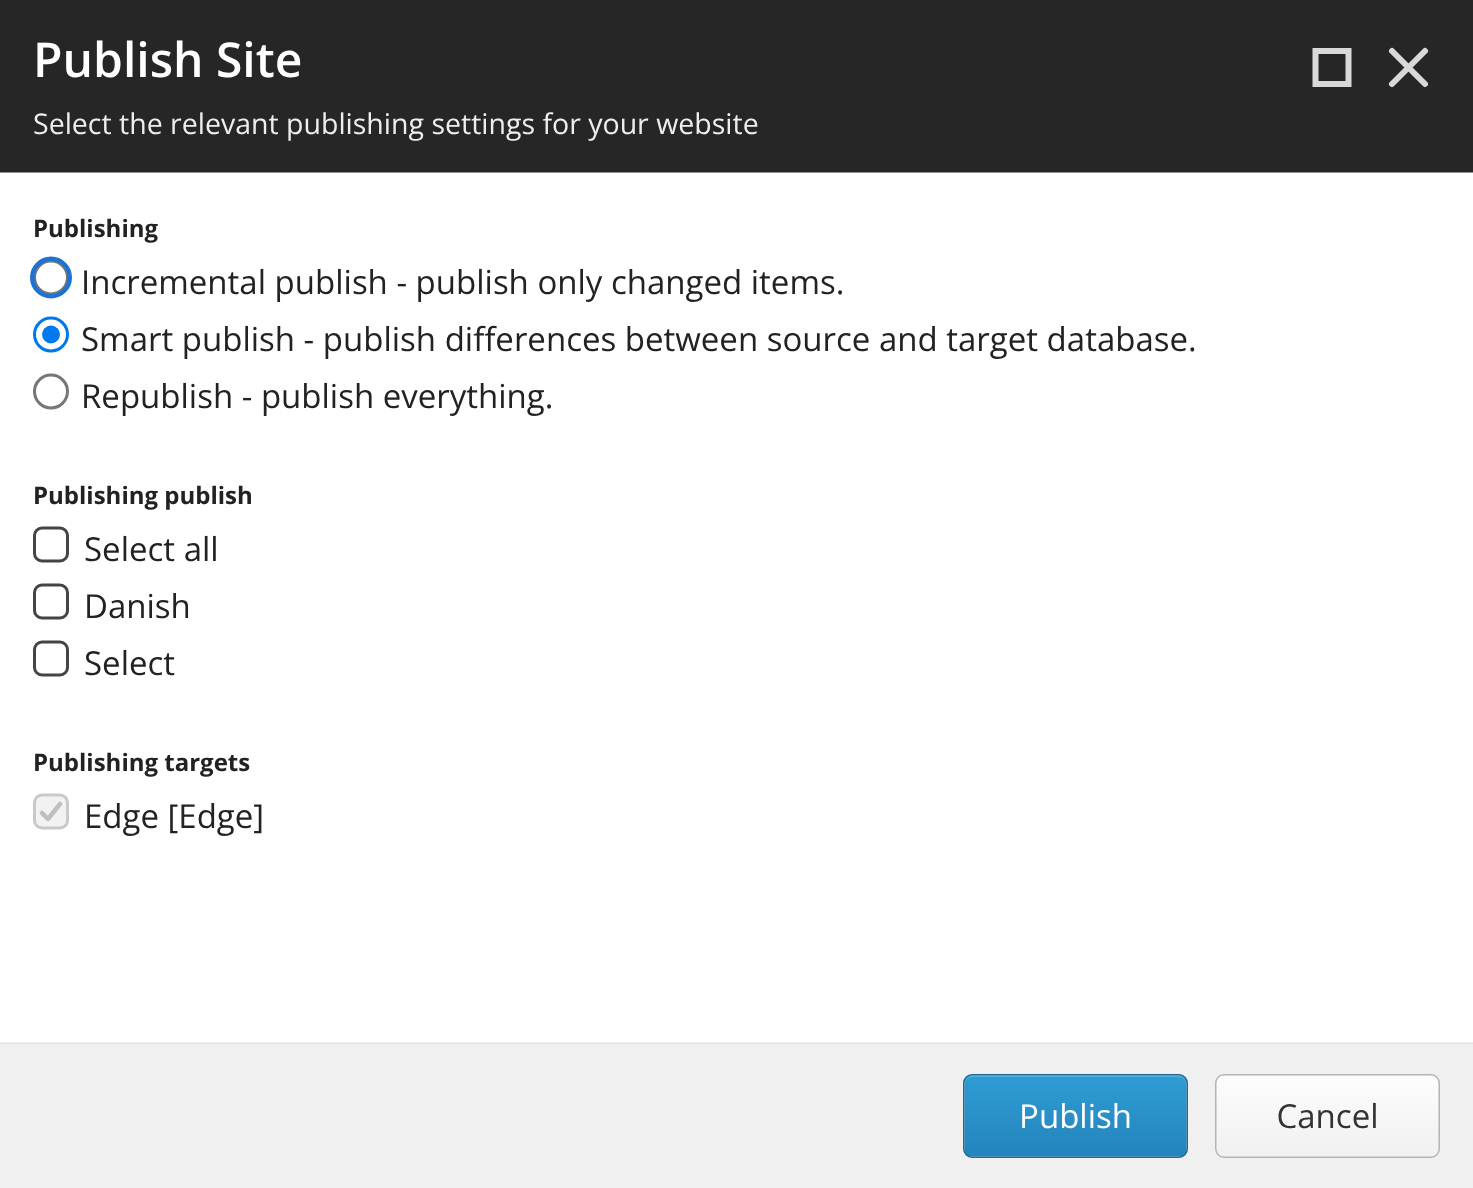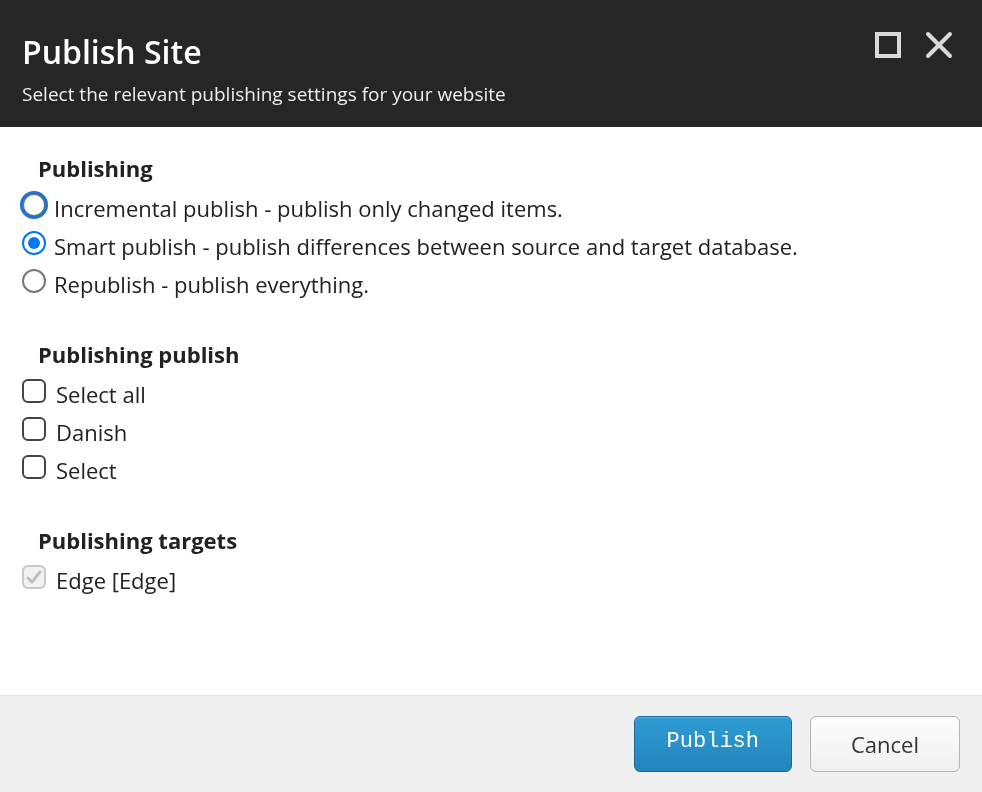--- a/index.html
+++ b/index.html
@@ -18,21 +18,20 @@
       padding: 18px 22px 20px 22px;
       display: flex;
       align-items: flex-start;
       justify-content: space-between;
     }
     .header-text { flex: 1; }
     .header-title {
       font-size: 32px;
       font-weight: 600;
       margin-bottom: 8px;
-      margin-top: 12px;
     }
     .header-subtitle {
       font-size: 19px;
       font-weight: 400;
       color: #eee;
     }
     .header-icons {
       display: flex;
       gap: 22px;
       padding-top: 12px;
@@ -45,24 +44,23 @@
       justify-content: center;
     }
     .icon-btn svg { stroke: #d9d9d9; }
 
     .content {
       flex: 1;
       padding: 26px 22px 10px 22px;
       overflow: auto;
     }
     .section-title {
-      font-size: 22px;
+      font-size: 16px;
       font-weight: 700;
       margin-bottom: 10px;
-      margin-left: 16px;
     }
     .section-block { margin-bottom: 40px; }
 
     
     .radio-row {
       display: flex;
       align-items: flex-start;
       gap: 8px;
       margin: 4px 0 8px 0;
       font-size: 22px;
@@ -139,21 +137,20 @@
       border-radius: 6px;
       cursor: pointer;
       min-width: 150px;
       text-align: center;
     }
     .btn-primary {
       background: linear-gradient(#2e9cd3, #2484bd);
       border: 1px solid #1d6a98;
       color: #fff;
       box-shadow: inset 0 1px 0 rgba(255,255,255,0.2);
-      font-family: Liberation Mono, monospace;
     }
     .btn-secondary {
       background: linear-gradient(#fdfdfd, #f0f0f0);
       border: 1px solid #b5b5b5;
       color: #333;
     }
   </style>
 </head>
 <body>
 

